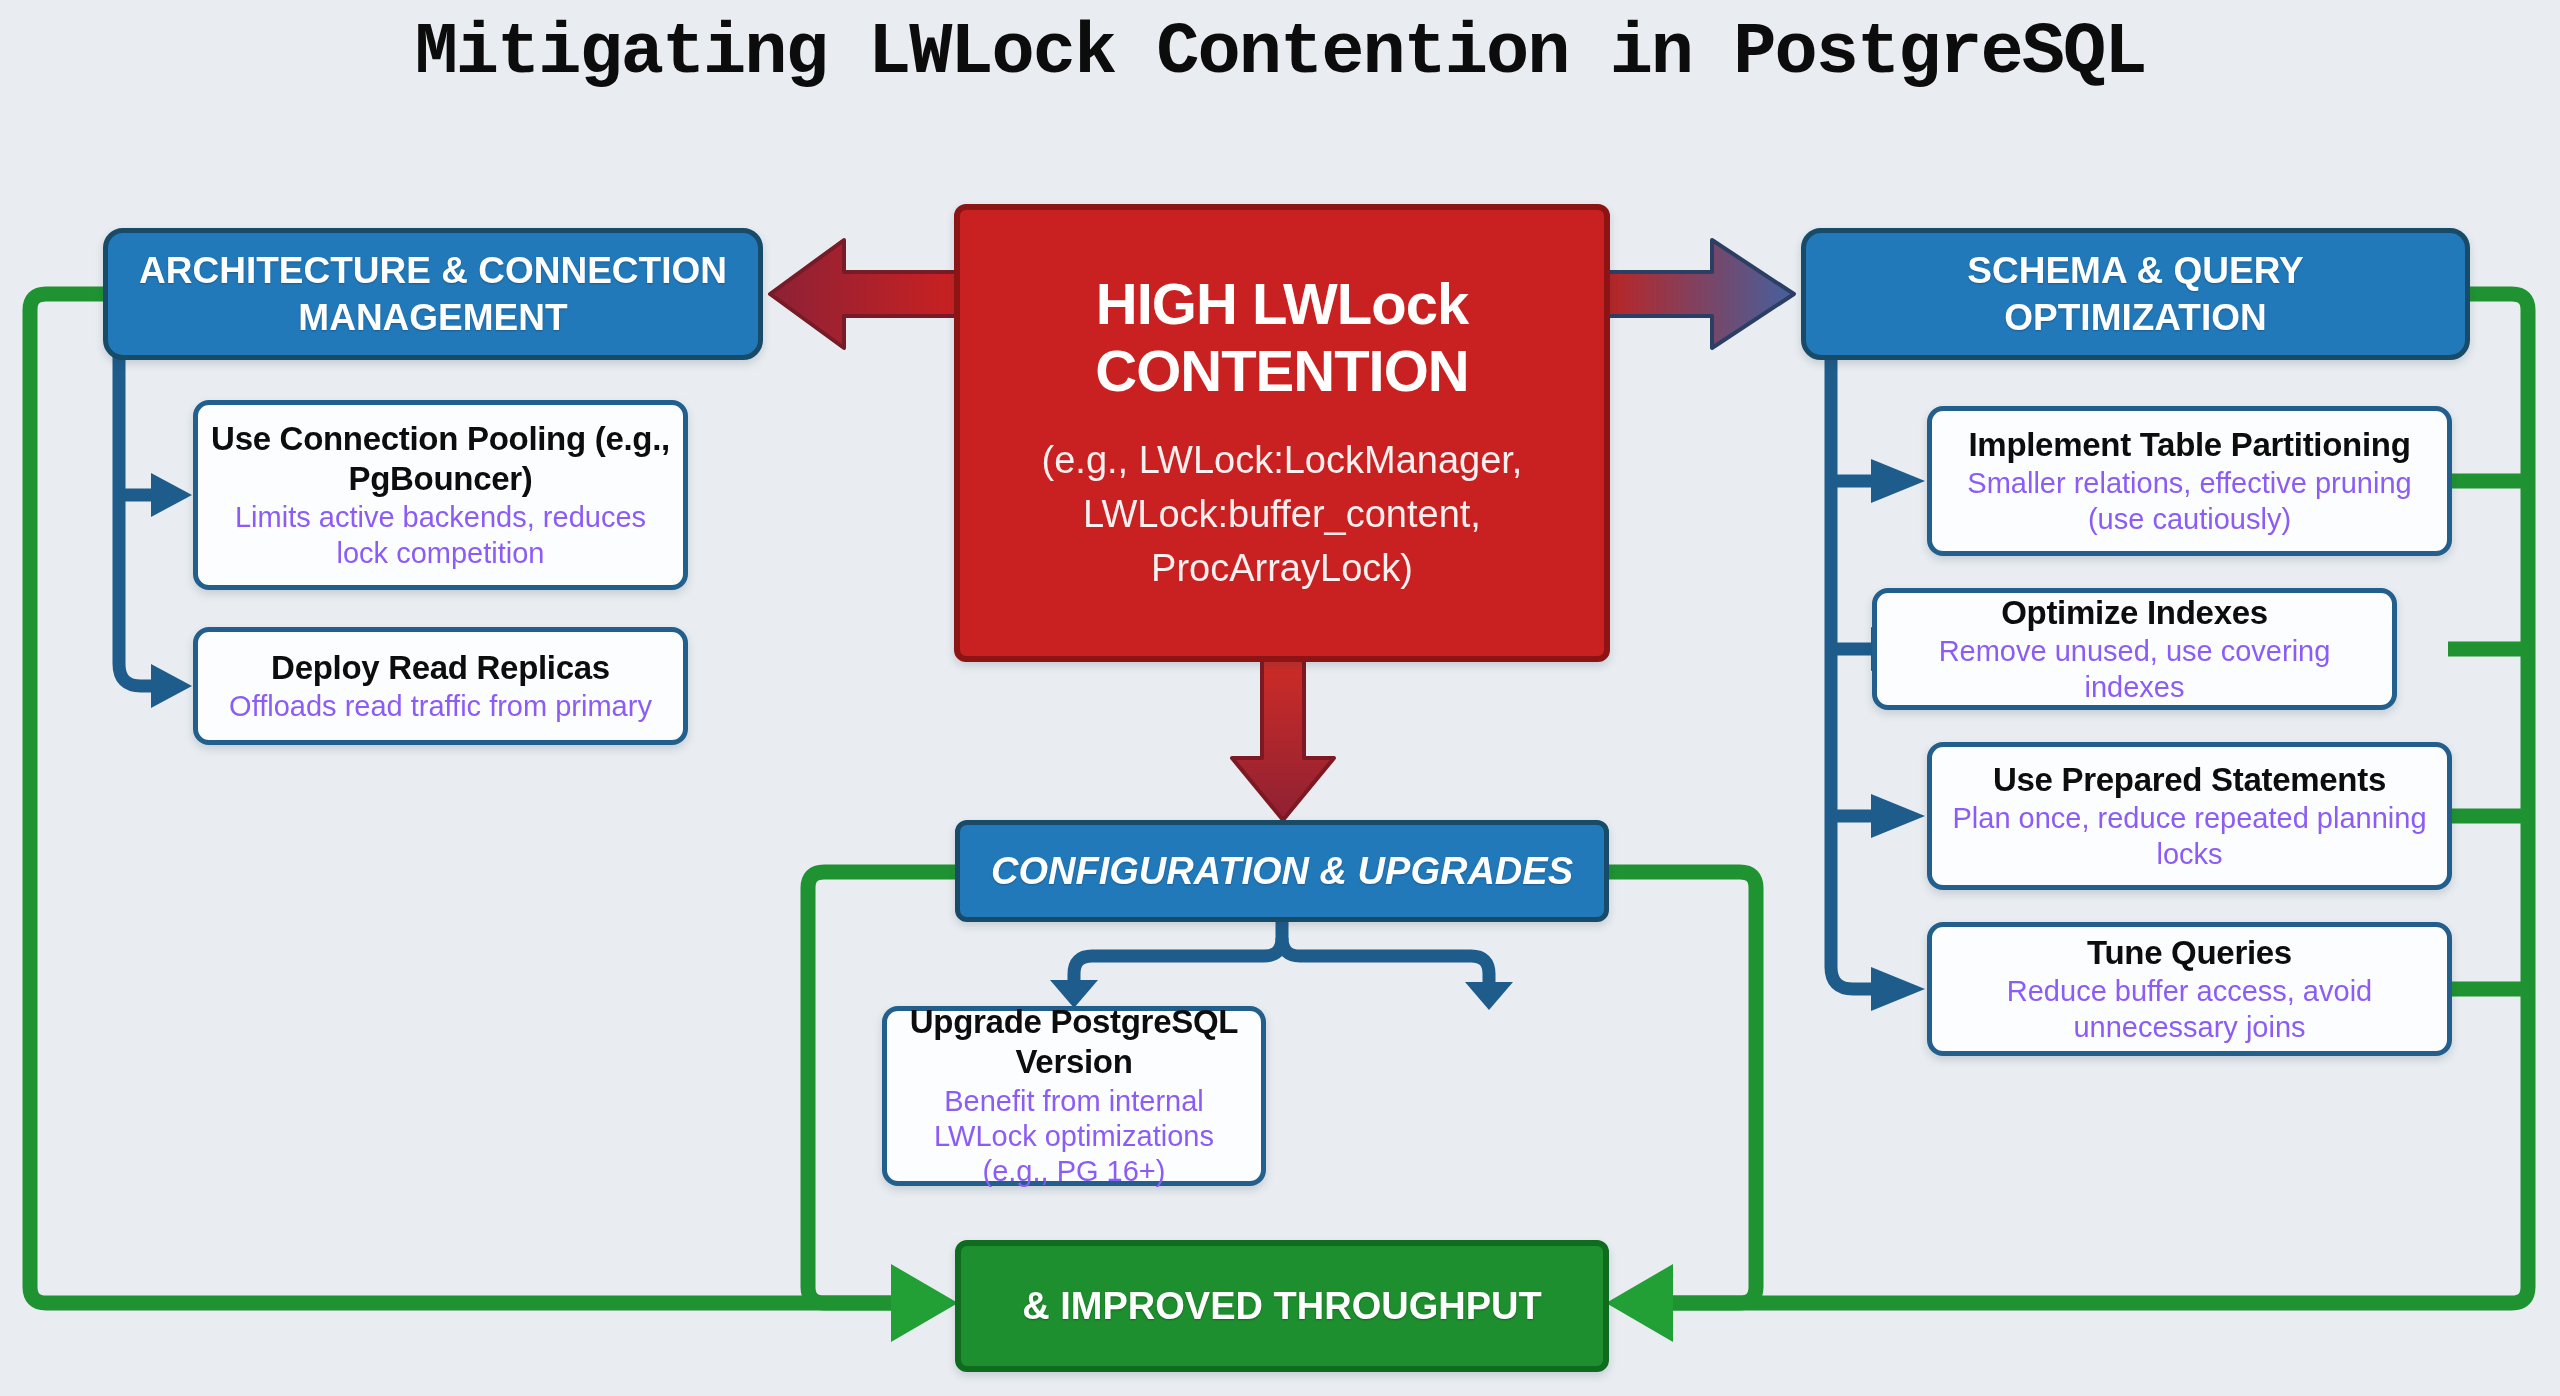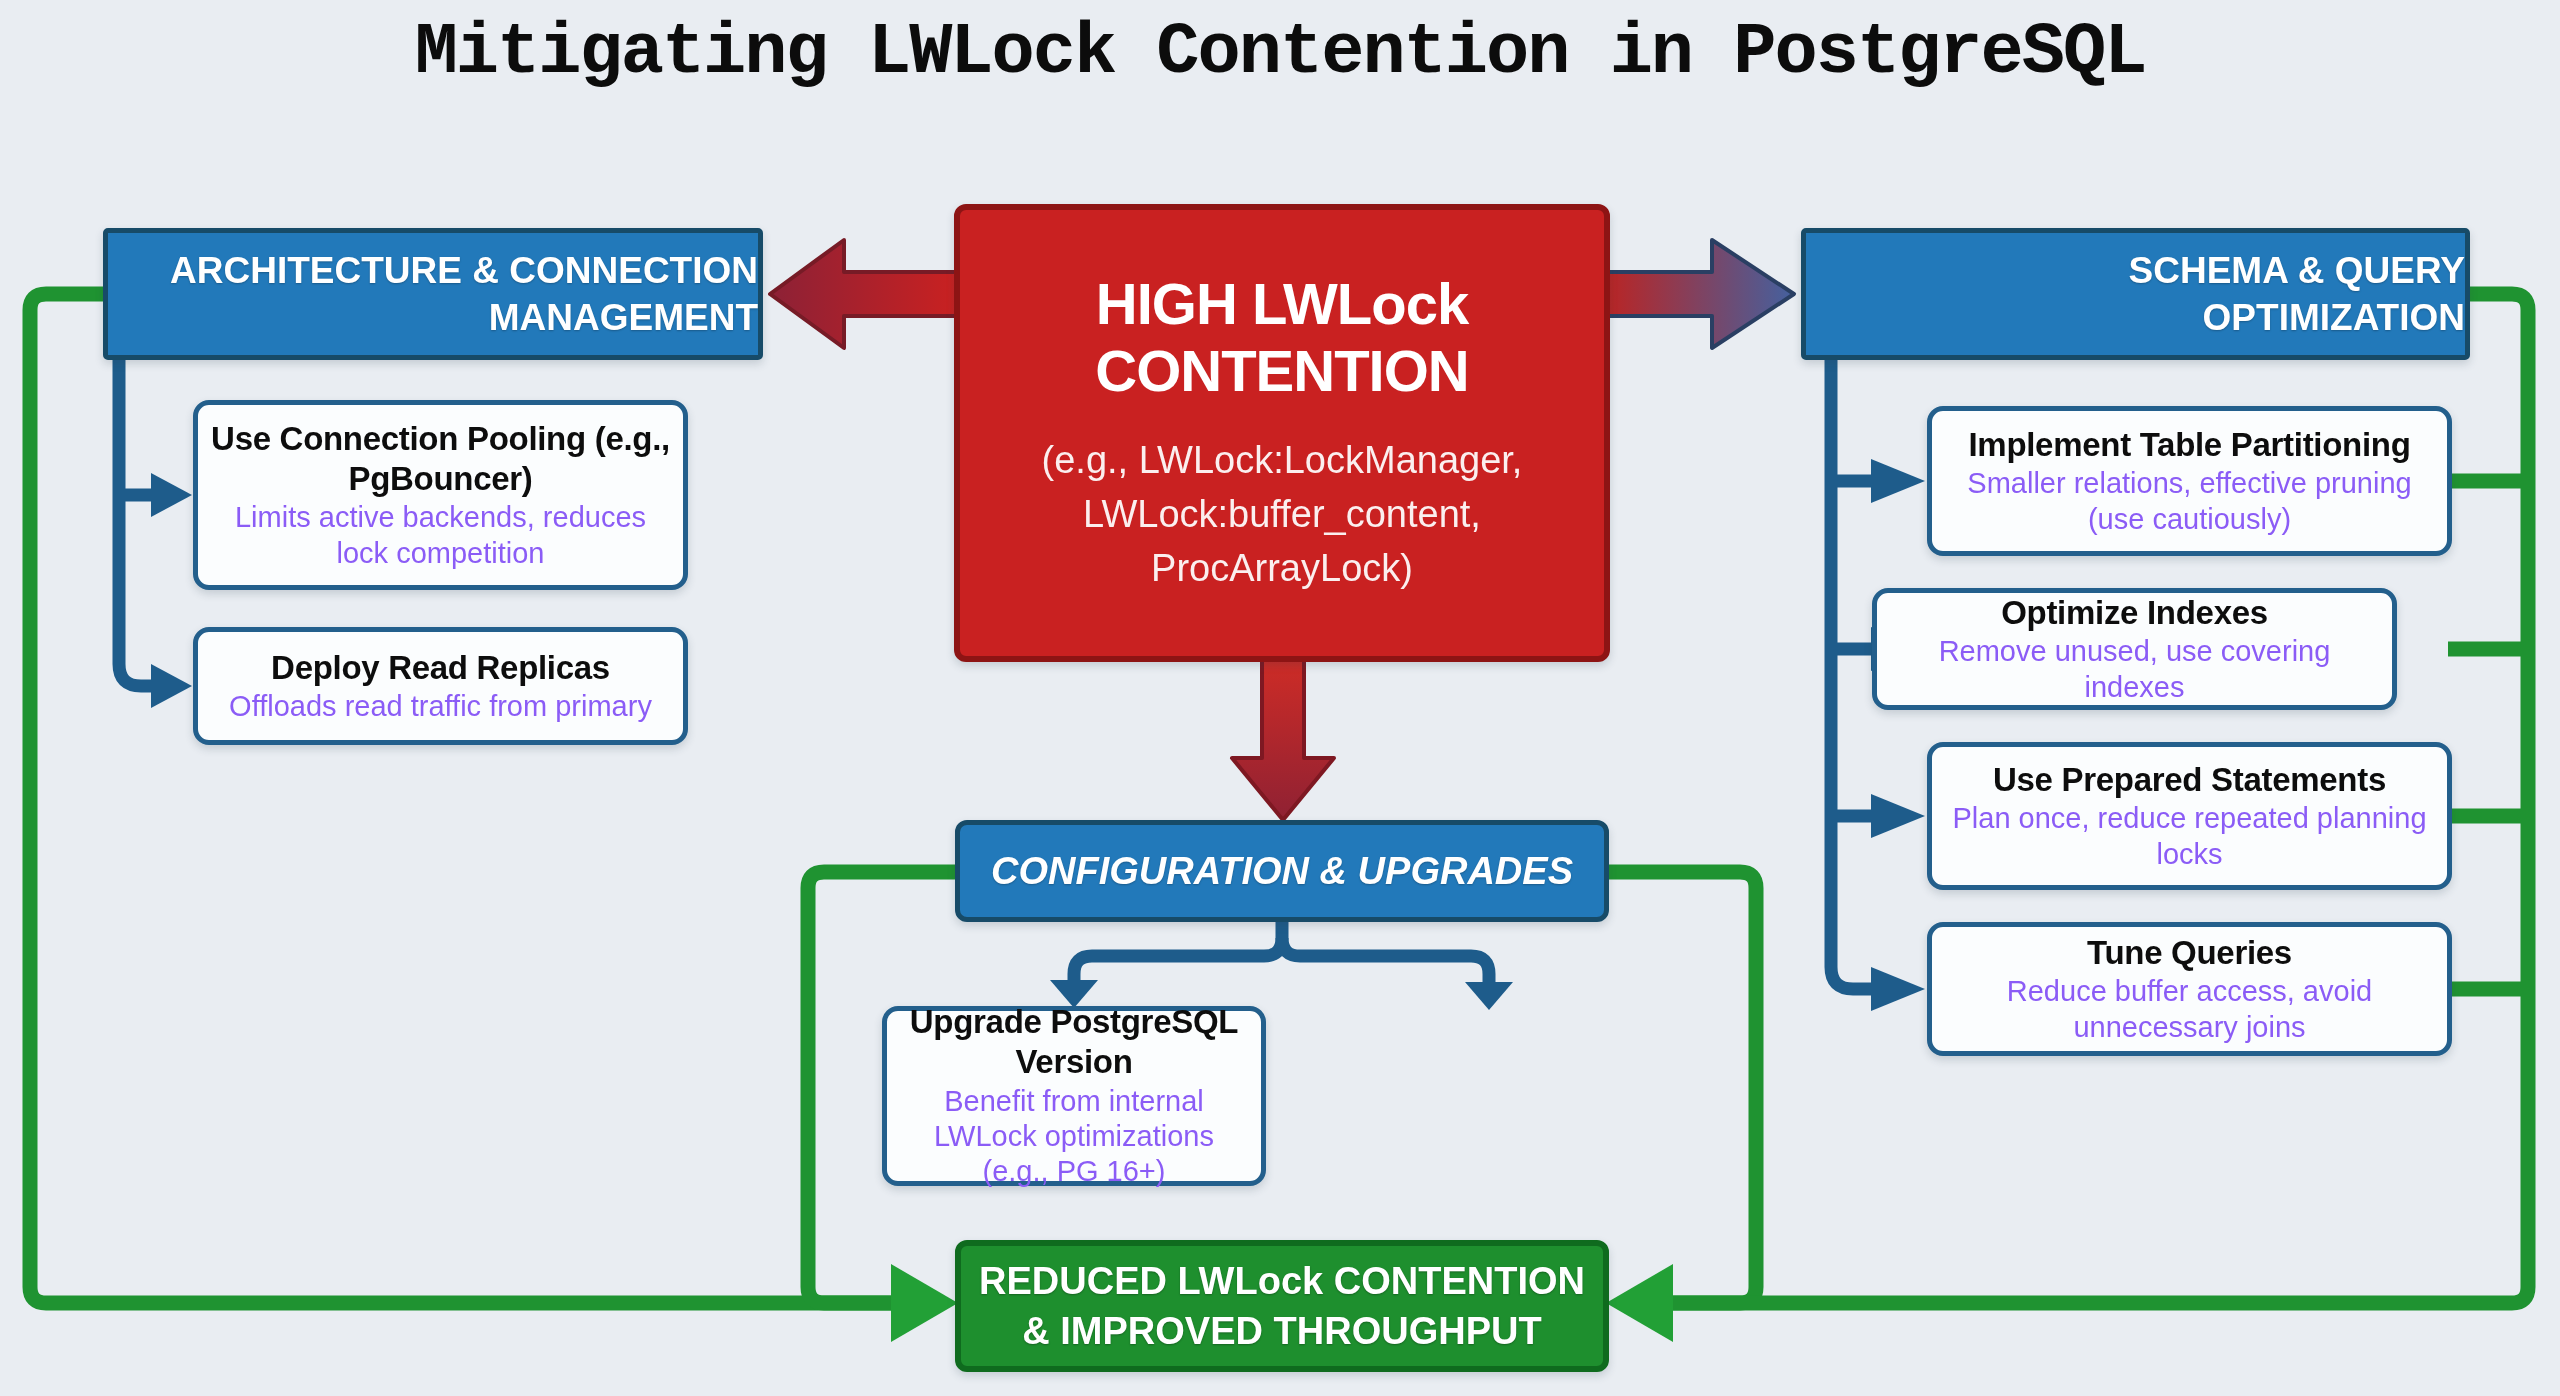--- a/index.html
+++ b/index.html
@@ -14,23 +14,23 @@
   .canvas{position:relative;width:2560px;height:1396px;background:var(--c-bg);
     font-family:"Liberation Sans", sans-serif;overflow:hidden;}
   .connectors{position:absolute;left:0;top:0;width:2560px;height:1396px;z-index:1;}
 
   .title{position:absolute;left:0;right:0;top:12px;margin:0;text-align:center;z-index:3;
     font-size:72px;font-weight:700;letter-spacing:-2px;color:#0c0c0c;font-family:Liberation Mono, monospace;}
 
   .box{position:absolute;z-index:2;box-sizing:border-box;display:flex;flex-direction:column;
     align-items:center;justify-content:center;text-align:center;
     box-shadow:0 4px 8px rgba(40,60,80,.18);}
-  .hdr{background:var(--c-blue);border:5px solid var(--c-blue_dark);border-radius:5px;
+  .hdr{background:var(--c-blue);border:5px solid var(--c-blue_dark);border-radius:20px;
     color:#fff;font-size:37px;font-weight:700;line-height:1.28;
-    text-shadow:0 1px 2px rgba(0,0,0,.25);align-items:flex-end;}
+    text-shadow:0 1px 2px rgba(0,0,0,.25);}
   .hdr span{display:block;}
   .item{background:var(--c-node_bg);border:5px solid var(--c-node_border);border-radius:16px;
     color:var(--c-text);padding:6px 12px;}
   .item-title{font-size:33px;font-weight:700;line-height:1.2;letter-spacing:-0.3px;color:#0d0d0d;}
   .item-body{font-size:29px;line-height:1.22;color:#8b5cf6;margin-top:2px;}
 
   .redbox{background:var(--c-red);border:6px solid var(--c-red_border);border-radius:12px;}
   .red-title{color:#fff;font-size:58px;font-weight:700;line-height:1.16;letter-spacing:-1px;}
   .red-title span{display:block;}
   .red-sub{margin-top:30px;color:rgba(255,255,255,.93);font-size:38px;line-height:1.42;}
@@ -163,17 +163,16 @@
 
   <div class="box config" style="left:955px;top:820px;width:654px;height:102px;">
     <span>CONFIGURATION &amp; UPGRADES</span>
   </div>
   <div class="box item" style="left:882px;top:1006px;width:384px;height:180px;">
     <div class="item-title">Upgrade PostgreSQL Version</div>
     <div class="item-body">Benefit from internal LWLock optimizations (e.g., PG 16+)</div>
   </div>
 
   <div class="box outcome" style="left:955px;top:1240px;width:654px;height:132px;">
-    <span>REDUCED LWLock CONTENTION</span>
     <span>&amp; IMPROVED THROUGHPUT</span>
   </div>
 
 </div>
 
 </body></html>

